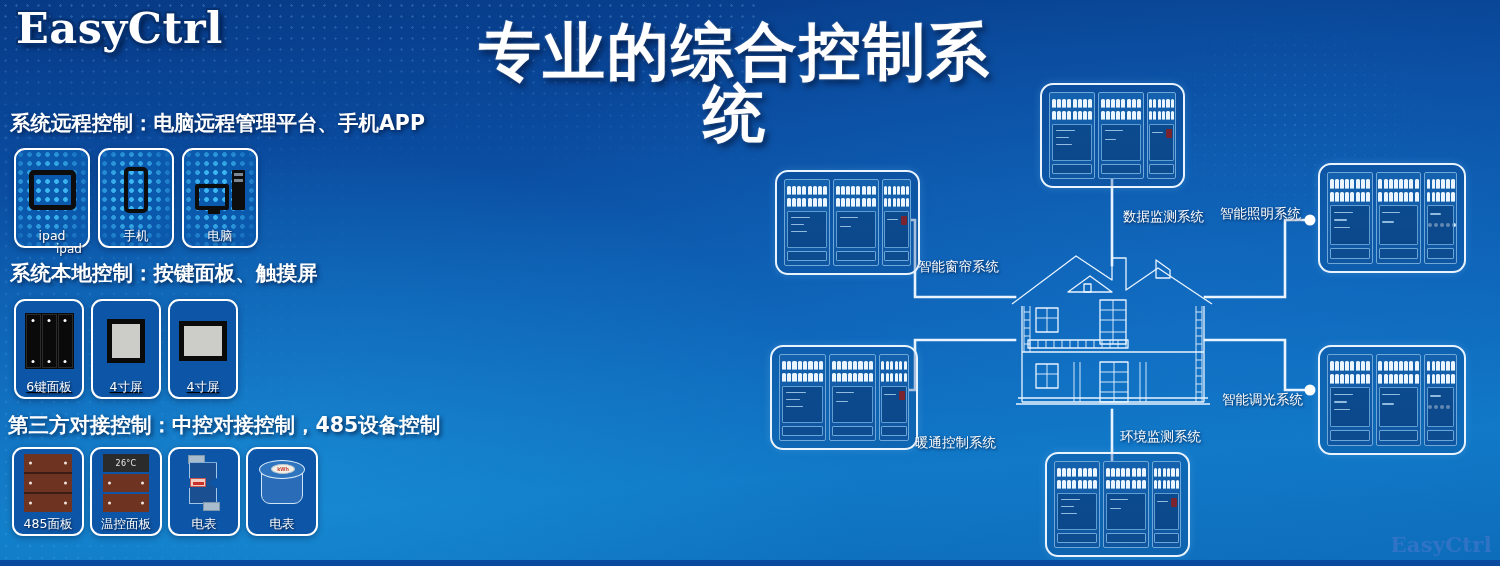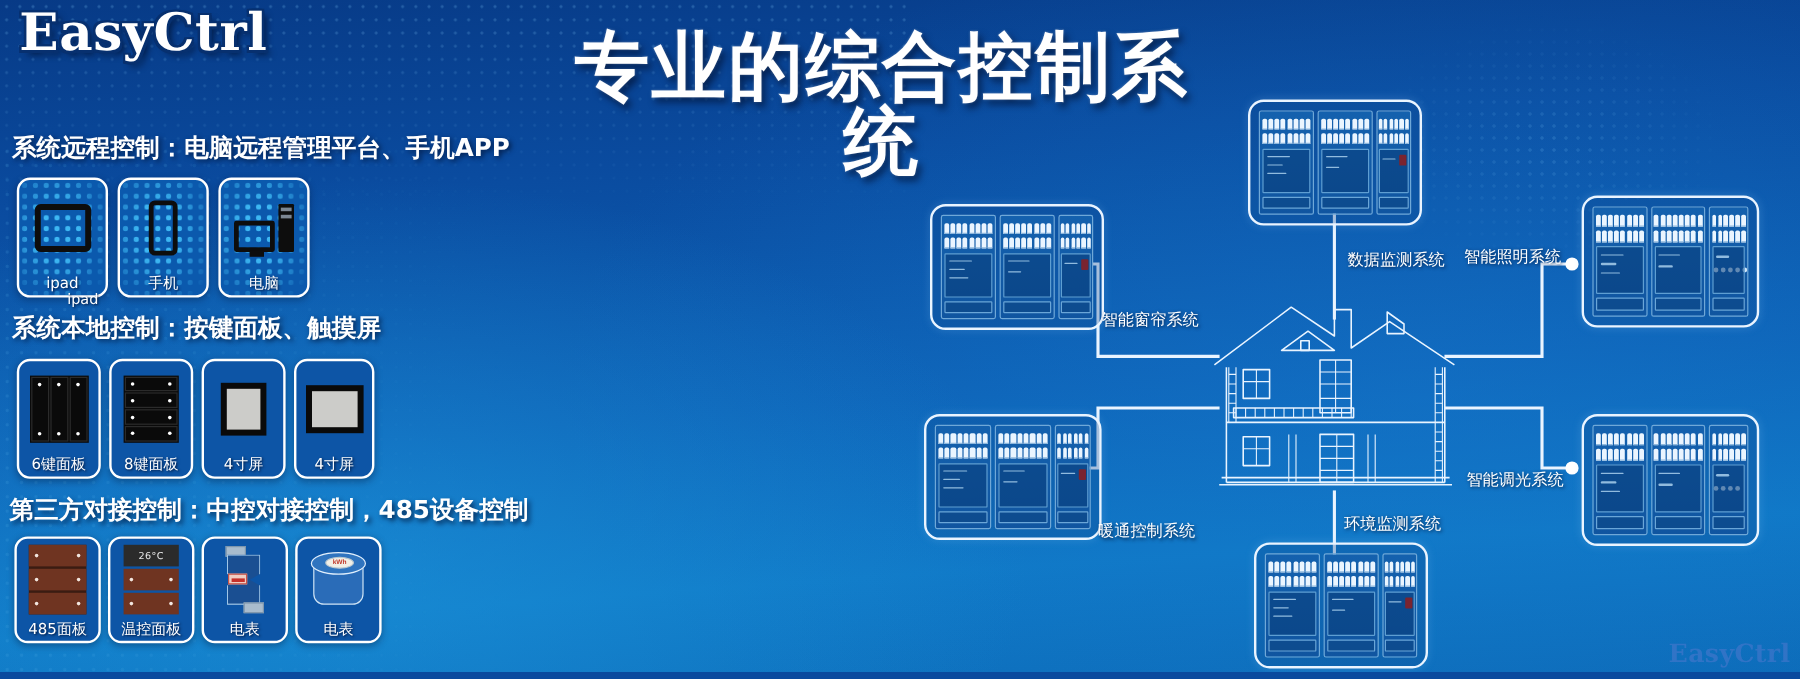--- a/index.html
+++ b/index.html
@@ -48,21 +48,21 @@
     color:#ffffff;
     text-shadow:
       -2px -2px 0 #07306f, 2px -2px 0 #07306f, -2px 2px 0 #07306f, 2px 2px 0 #07306f,
       0 -2px 0 #07306f, 0 2px 0 #07306f, -2px 0 0 #07306f, 2px 0 0 #07306f,
       4px 4px 5px rgba(2,20,55,.75);
   }
 
   
   #main-title {
     position:absolute; left:455px; top:26px; width:560px; text-align:center;
-    font-family:Liberation Serif, serif;
+    font-family:Liberation Mono, monospace;
     font-weight:700; font-size:62px; line-height:1; letter-spacing:2px;
     color:#ffffff;
     text-shadow:3px 4px 6px rgba(2,16,48,.65), 0 0 2px rgba(255,255,255,.4);
   }
 
   
   .sec-head {
     position:absolute;
     font-family:"DejaVu Sans","Liberation Sans",sans-serif;
     font-weight:700; font-size:20.5px; color:#ffffff; white-space:nowrap;
@@ -94,21 +94,21 @@
   }
   .dev-card .art { position:relative; flex:1; display:flex; align-items:center; justify-content:center; width:100%; }
   .dev-card .cap {
     position:relative; font-size:12.5px; color:#ffffff; font-weight:400;
     font-family:"DejaVu Sans","Liberation Sans",sans-serif;
     text-shadow:1px 1px 2px rgba(0,12,40,.85); line-height:1.1;
   }
   .dev-card.plain { background:#0d55a6; }
 
   #row-remote .dev-card { width:76px; height:100px; }
-  #row-local  .dev-card { width:70px; height:100px; }
+  #row-local  .dev-card { width:70px; height:100px;text-decoration:underline; }
   #row-local  .dev-card:nth-child(4) { width:67px; }
   #row-third  .dev-card { width:72px; height:89px; }
 
   
   .ipad-shape { width:47px; height:40px; border:5px solid #0d0d0d; border-radius:5px; background:transparent; }
   .phone-shape { width:24px; height:46px; border:4px solid #0d0d0d; border-radius:5px; background:transparent; }
   .pc-wrap { display:flex; align-items:flex-end; gap:3px; }
   .pc-mon { width:34px; height:26px; border:4px solid #0d0d0d; border-radius:2px; position:relative; }
   .pc-mon::after { content:""; position:absolute; left:9px; bottom:-8px; width:12px; height:5px; background:#0d0d0d; }
   .pc-tower { width:13px; height:40px; background:#0d0d0d; border-radius:1px; position:relative; }
@@ -312,31 +312,20 @@
       <div class="art">
         <div class="panel6">
             <i></i>
             <i></i>
             <i></i>
           </div>
       </div>
       <div class="cap">6键面板</div>
     </div>
 
-    <div class="dev-card plain">
-      <div class="art">
-        <div class="panel8">
-            <i></i>
-            <i></i>
-            <i></i>
-            <i></i>
-          </div>
-      </div>
-      <div class="cap">8键面板</div>
-    </div>
 
     <div class="dev-card plain">
       <div class="art">
         <div class="screen4">
             <u></u>
           </div>
       </div>
       <div class="cap">4寸屏</div>
     </div>
 

